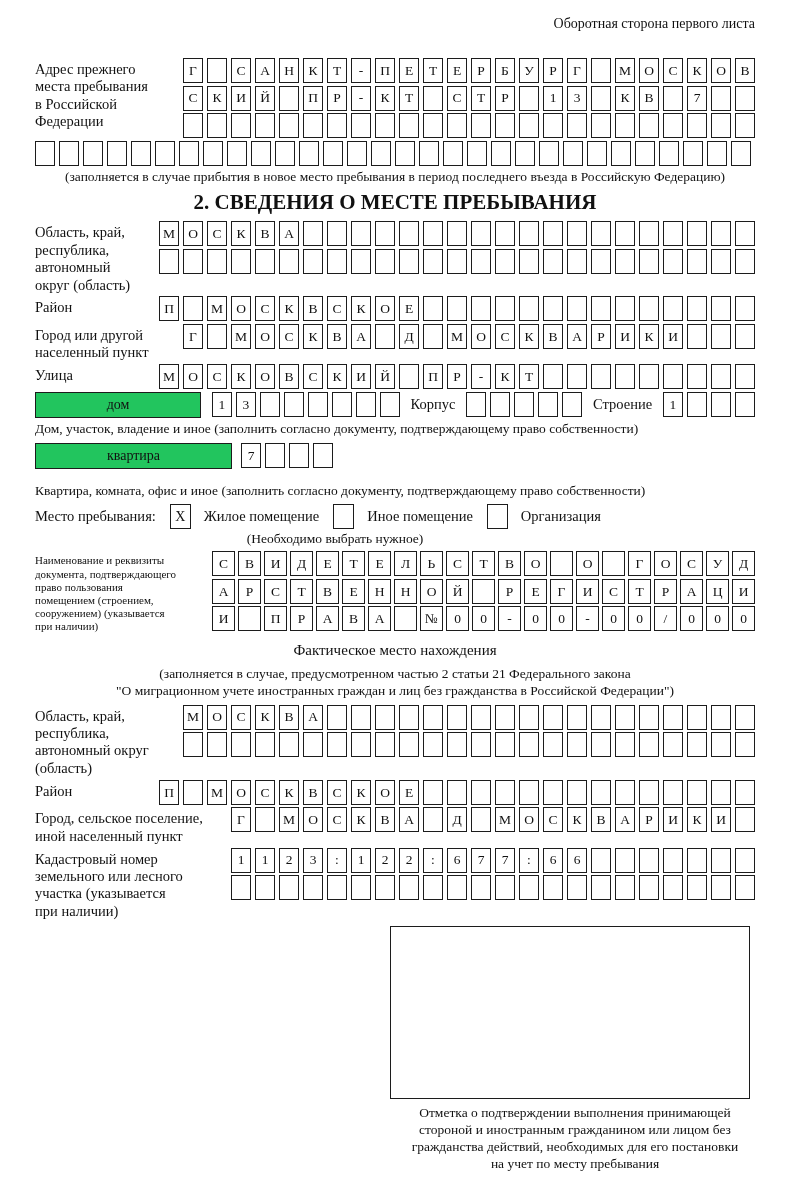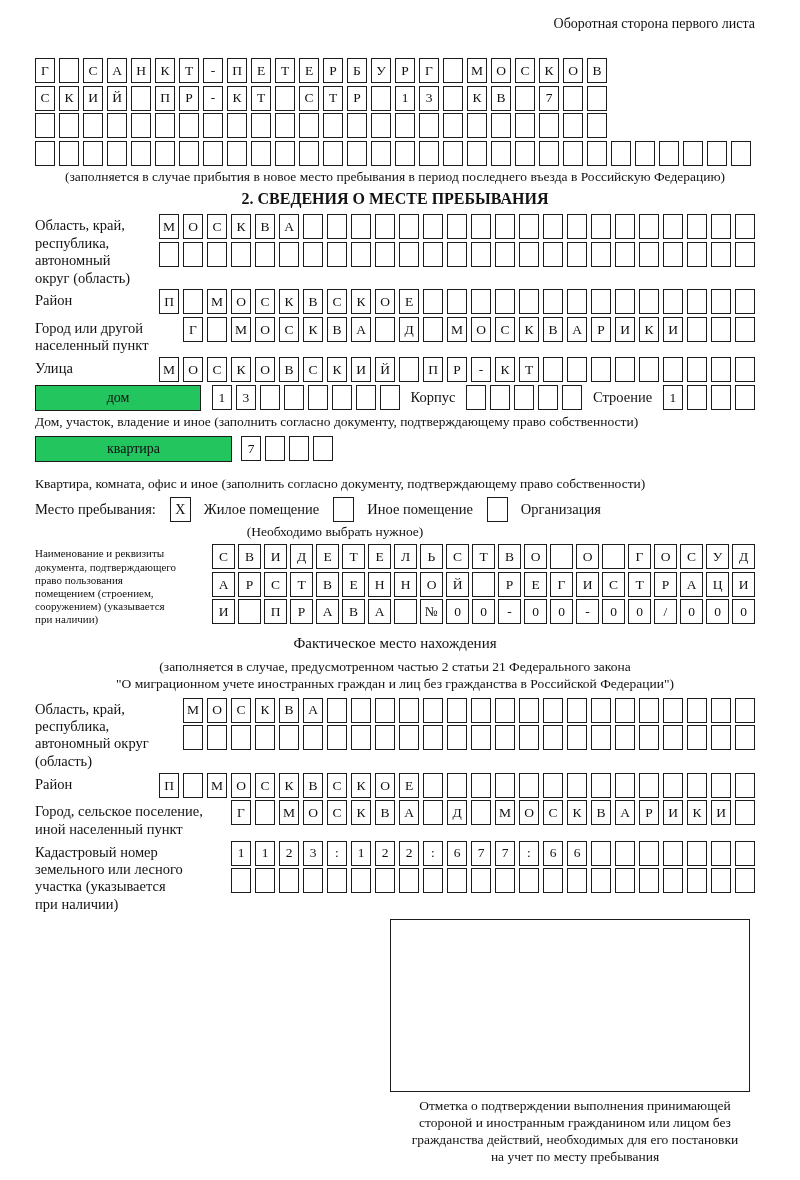--- a/index.html
+++ b/index.html
@@ -25,21 +25,21 @@
   .cell{
     box-sizing:border-box;flex:none;
     width:20px;height:25px;border:1.6px solid #1c1c1c;
     display:flex;align-items:center;justify-content:center;
     font-size:13.5px;line-height:1;background:#fff;
   }
   .cellrow.wide{gap:3px;}
   .cellrow.wide .cell{width:23px;}
 
   .caption{font-size:13.5px;line-height:1.25;margin:3px 0 5px;}
-  .sec-title{font-size:16px;font-weight:bold;text-align:center;margin:4px 0 6px;}
+  .sec-title{font-size:21px;font-weight:bold;text-align:center;margin:4px 0 6px;}
 
   
   .house-row{display:flex;align-items:center;justify-content:space-between;margin-bottom:2.5px;}
   .widebox{
     box-sizing:border-box;border:1.6px solid #1c1c1c;height:26px;
     display:flex;align-items:center;justify-content:center;
     font-size:14px;background:#22c55e;flex:none;
   }
   .house-box{width:166px;}
   .apt-box{width:197px;}
@@ -70,20 +70,24 @@
   .stamp-caption{font-size:13.5px;line-height:1.25;text-align:center;}
 </style>
 </head>
 <body>
 
 <div class="page">
 
   <div class="header-note">Оборотная сторона первого листа</div>
 
   <div class="frow">
+    <div class="flabel pre">Адрес прежнего
+места пребывания
+в Российской
+Федерации</div>
     <div class="gridcol">
       <div class="cellrow">
           <span class="cell">Г</span>
           <span class="cell"></span>
           <span class="cell">С</span>
           <span class="cell">А</span>
           <span class="cell">Н</span>
           <span class="cell">К</span>
           <span class="cell">Т</span>
           <span class="cell">-</span>

